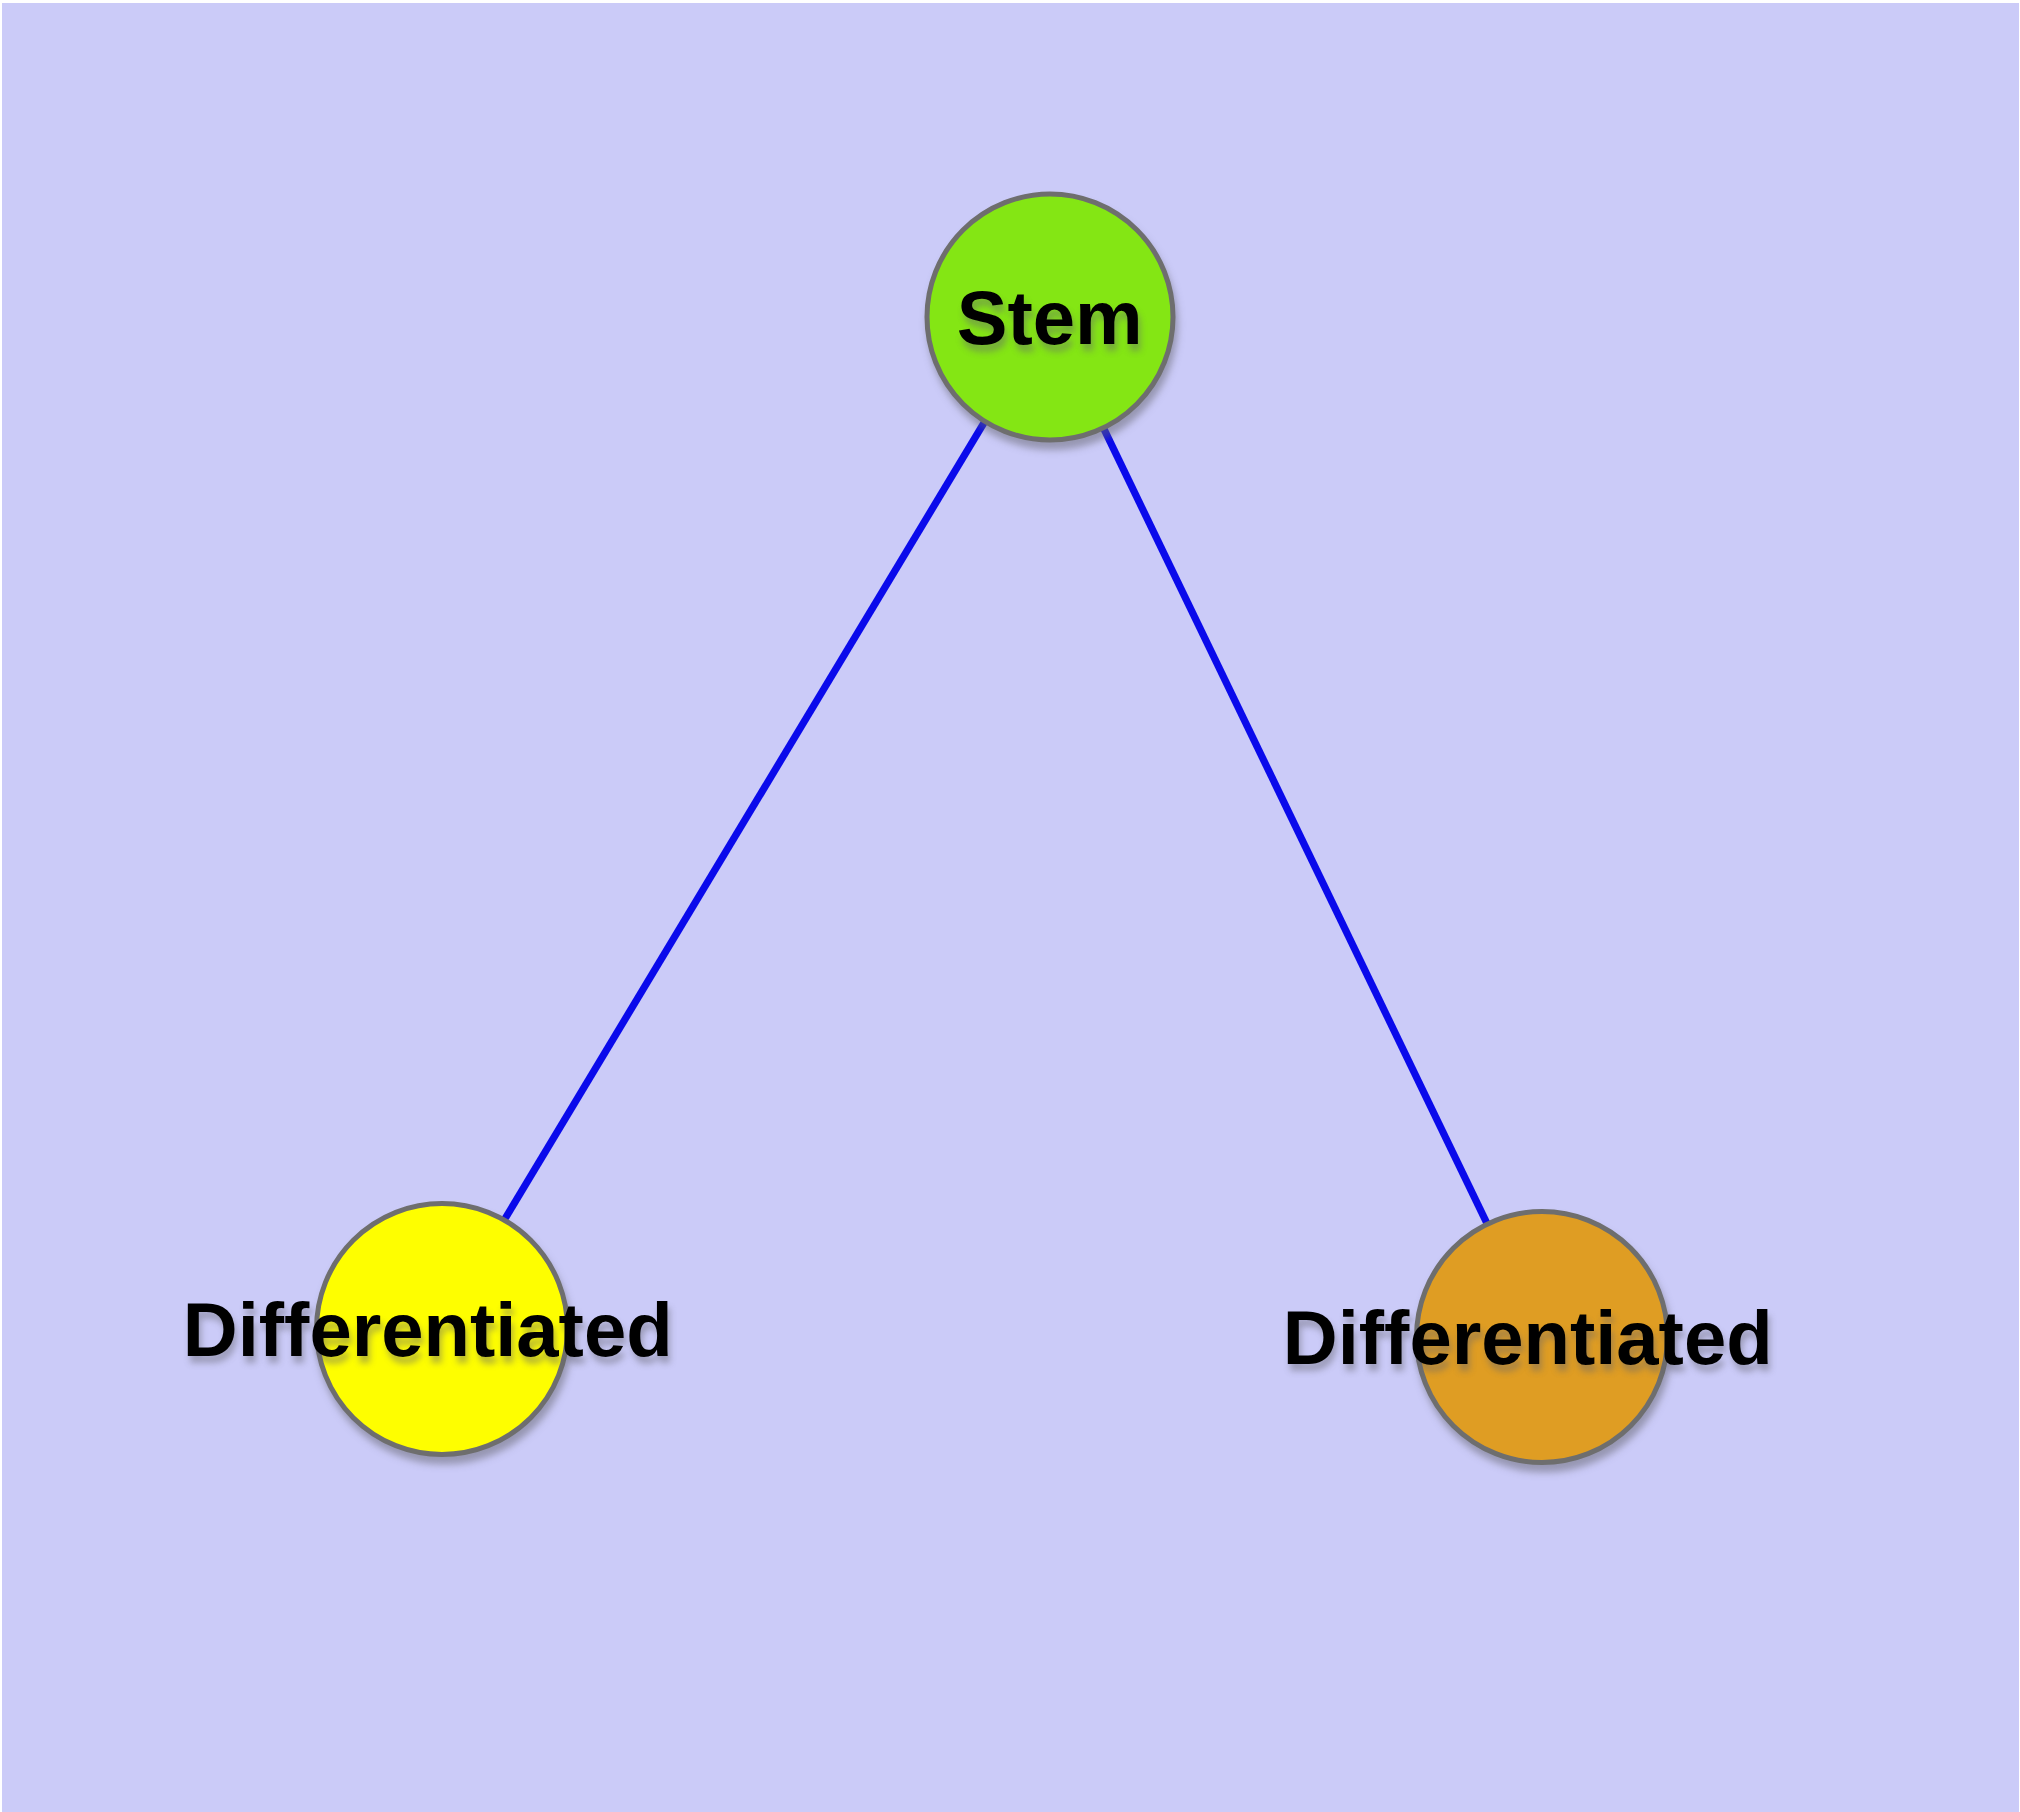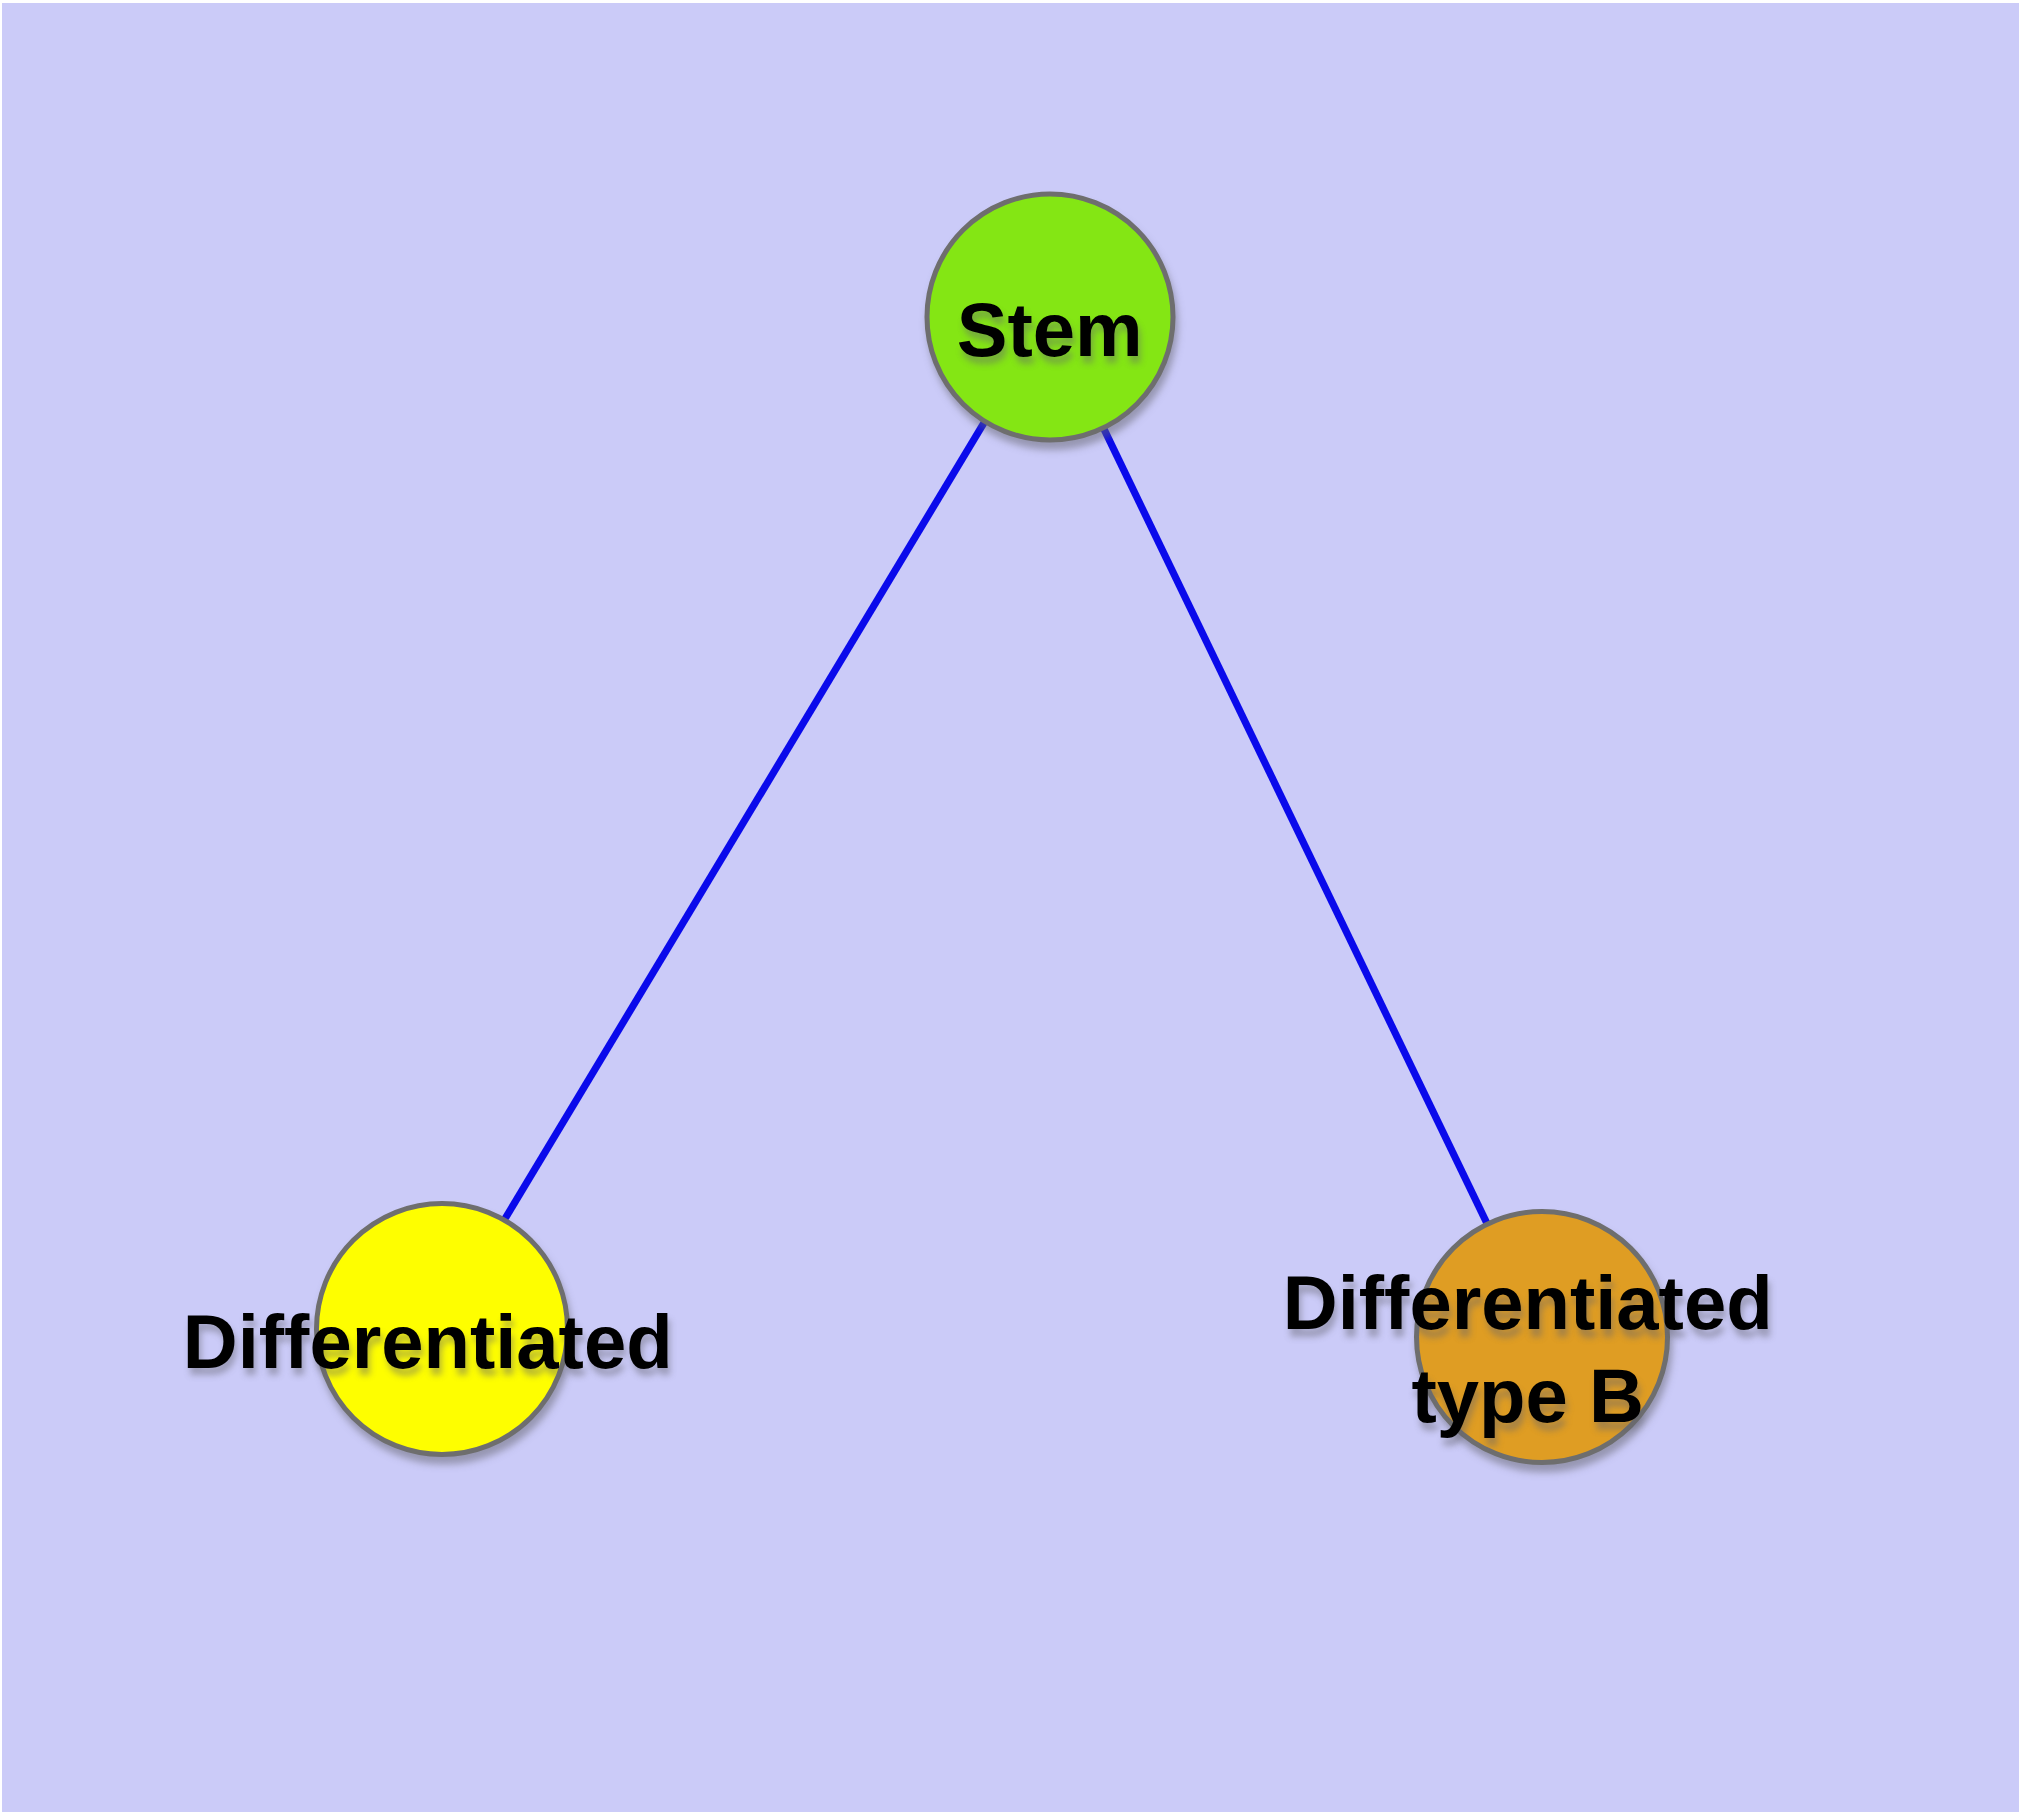--- a/index.html
+++ b/index.html
@@ -35,21 +35,20 @@
     position: absolute;
     transform: translate(-50%, -50%);
     color: #000000;
     font-size: 76px;
     font-weight: bold;
     line-height: 93px;
     text-align: center;
     white-space: nowrap;
     letter-spacing: 0;
     text-shadow: 2.5px 7.6px 6px rgba(100,100,110,0.45);
-    margin-top: 12px;
   }
   .label-stem   { left: 1048px; top: 314px;  }
   .label-type-a { left: 426px;  top: 1326px; }
   .label-type-b { left: 1526px; top: 1334px; }
   .label-line { display: block; }
 </style>
 </head>
 <body>
 
 <div class="diagram-canvas">
@@ -64,17 +63,16 @@
   <div class="node node-type-b"></div>
 
   <div class="node-label label-stem">Stem</div>
 
   <div class="node-label label-type-a">
     <span class="label-line">Differentiated</span>
   </div>
 
   <div class="node-label label-type-b">
     <span class="label-line">Differentiated</span>
-    <span class="label-line">type B</span>
   </div>
 
 </div>
 
 
 </body></html>

